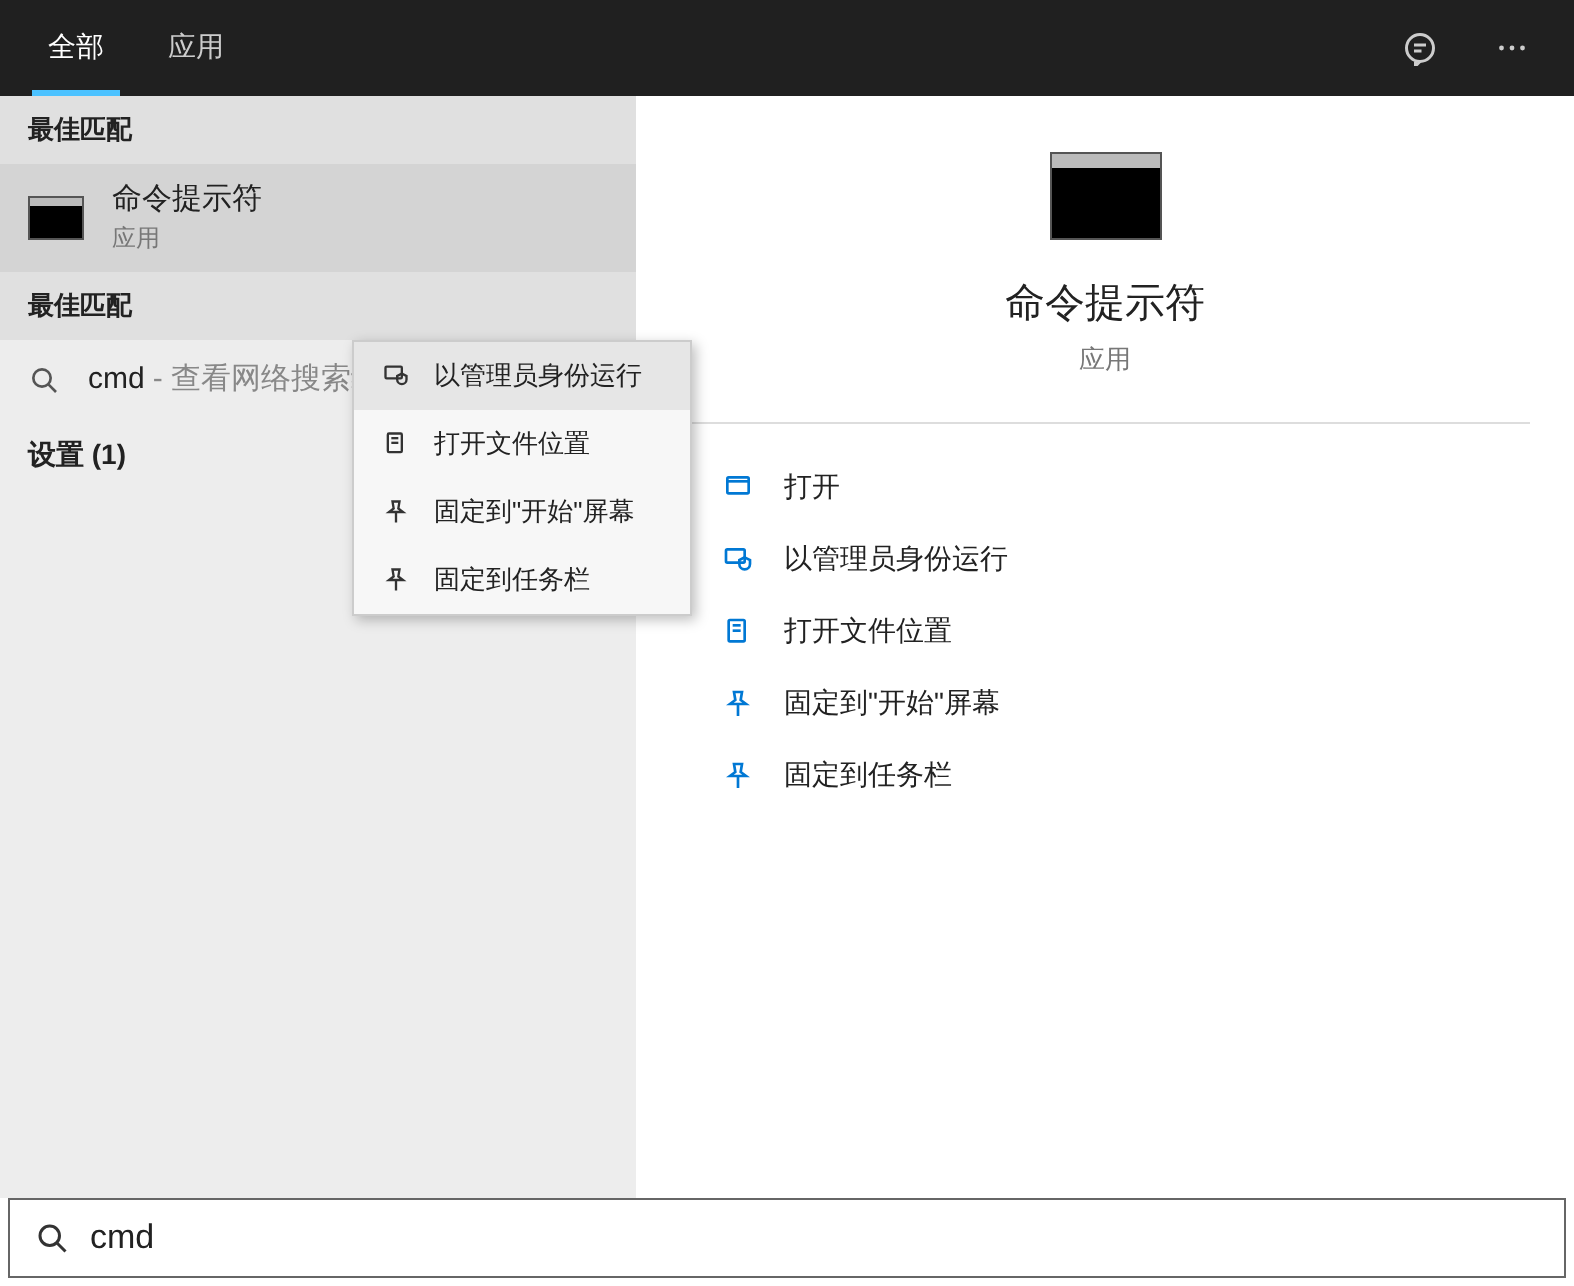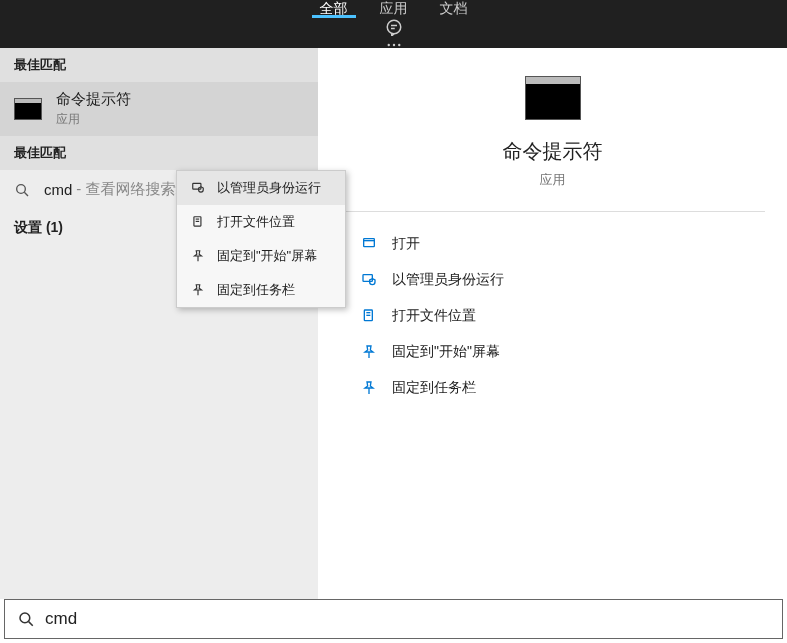--- a/index.html
+++ b/index.html
@@ -1,18 +1,18 @@
 <!DOCTYPE html>
 <html><head>
 <meta charset="utf-8">
 <style>
 * { margin: 0; padding: 0; box-sizing: border-box; font-family: "Microsoft YaHei", "Segoe UI", sans-serif; }
 body { width: 787px; height: 643px; background: #fff; overflow: hidden; position: relative; }
 
-.top-bar { background: #202020; height: 48px; display: flex; align-items: center; padding: 0 8px; flex-direction: column; }
+.top-bar { background: #202020; height: 48px; display: flex; align-items: center; padding: 0 8px; }
 .tabs { display: flex; height: 100%; }
 .tab { color: #ccc; padding: 0 16px; display: flex; align-items: center; font-size: 14px; cursor: pointer; position: relative; }
 .tab.active { color: #fff; }
 .tab.active::after { content: ""; position: absolute; left: 8px; right: 8px; bottom: 0; height: 3px; background: #4cc2ff; }
 .more-chev { margin-left: 4px; font-size: 10px; }
 .top-spacer { flex: 1; }
 .top-icon { color: #ccc; padding: 0 14px; height: 100%; display: flex; align-items: center; font-size: 16px; cursor: pointer; }
 
 .body-split { display: flex; height: calc(100% - 48px - 44px); }
 
@@ -53,21 +53,20 @@
 
 svg { display: block; }
 </style>
 </head>
 <body>
 
 <div class="top-bar">
   <div class="tabs">
     <div class="tab active">全部</div>
     <div class="tab">应用</div>
-    <div class="tab">文档</div>
   </div>
   <div class="top-spacer"></div>
   <div class="top-icon">
     <svg width="18" height="18" viewBox="0 0 24 24" fill="none" stroke="currentColor" stroke-width="2">
         <path d="M8 10h8M8 14h5M21 12a9 9 0 11-18 0 9 9 0 0118 0z"></path>
         <path d="M12 21l-3 3v-3"></path>
       </svg>
   </div>
   <div class="top-icon">
     <svg width="18" height="18" viewBox="0 0 24 24" fill="currentColor">

